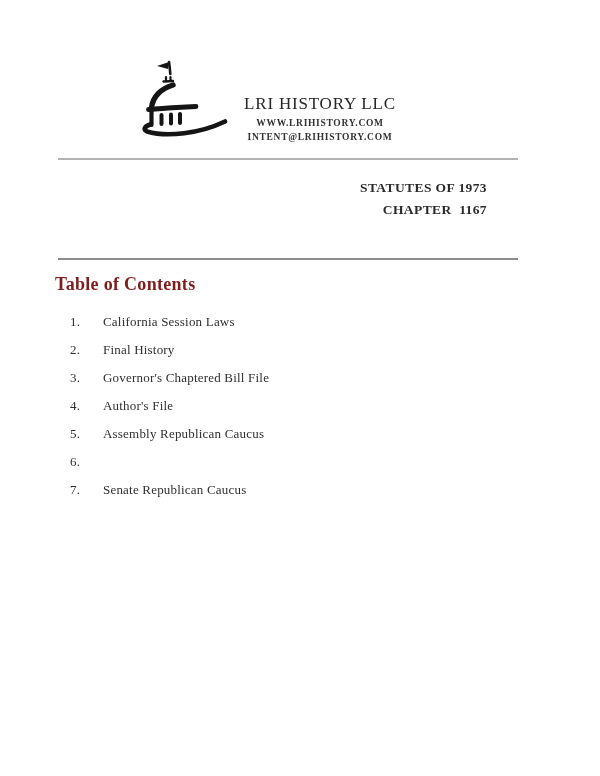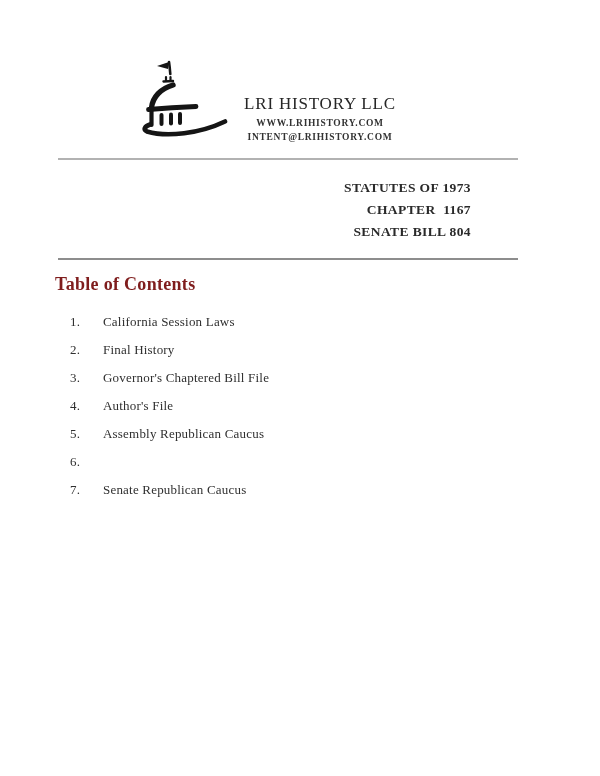--- a/index.html
+++ b/index.html
@@ -46,21 +46,21 @@
   .contact-line:first-of-type { margin-top: 7px; }
 
   
   .rule { position: absolute; left: 58px; width: 460px; }
   .rule-1 { top: 158px; height: 2px; background: #b2b2b2; }
   .rule-2 { top: 258px; height: 1.5px; background: #8d8d8d; }
 
   
   .bill-info {
     position: absolute;
-    left: 40px;
+    left: 56px;
     top: 177px;
     width: 431px;
     text-align: right;
   }
   .bill-line {
     font-weight: 700;
     font-size: 13.5px;
     line-height: 22px;
     letter-spacing: 0.4px;
     color: #2a2a2a;
@@ -118,21 +118,20 @@
     <div class="company-name">LRI HISTORY LLC</div>
     <div class="contact-line">WWW.LRIHISTORY.COM</div>
     <div class="contact-line">INTENT@LRIHISTORY.COM</div>
   </div>
 
   <div class="rule rule-1"></div>
 
   <div class="bill-info">
     <div class="bill-line">STATUTES OF 1973</div>
     <div class="bill-line">CHAPTER  1167</div>
-    <div class="bill-line">SENATE BILL 804</div>
   </div>
 
   <div class="rule rule-2"></div>
 
   <div class="toc">
     <div class="toc-title">Table of Contents</div>
     <ol class="toc-list">
       <li class="toc-item">
         <span class="toc-num">1.</span>
         <span class="toc-label">California Session Laws</span>

